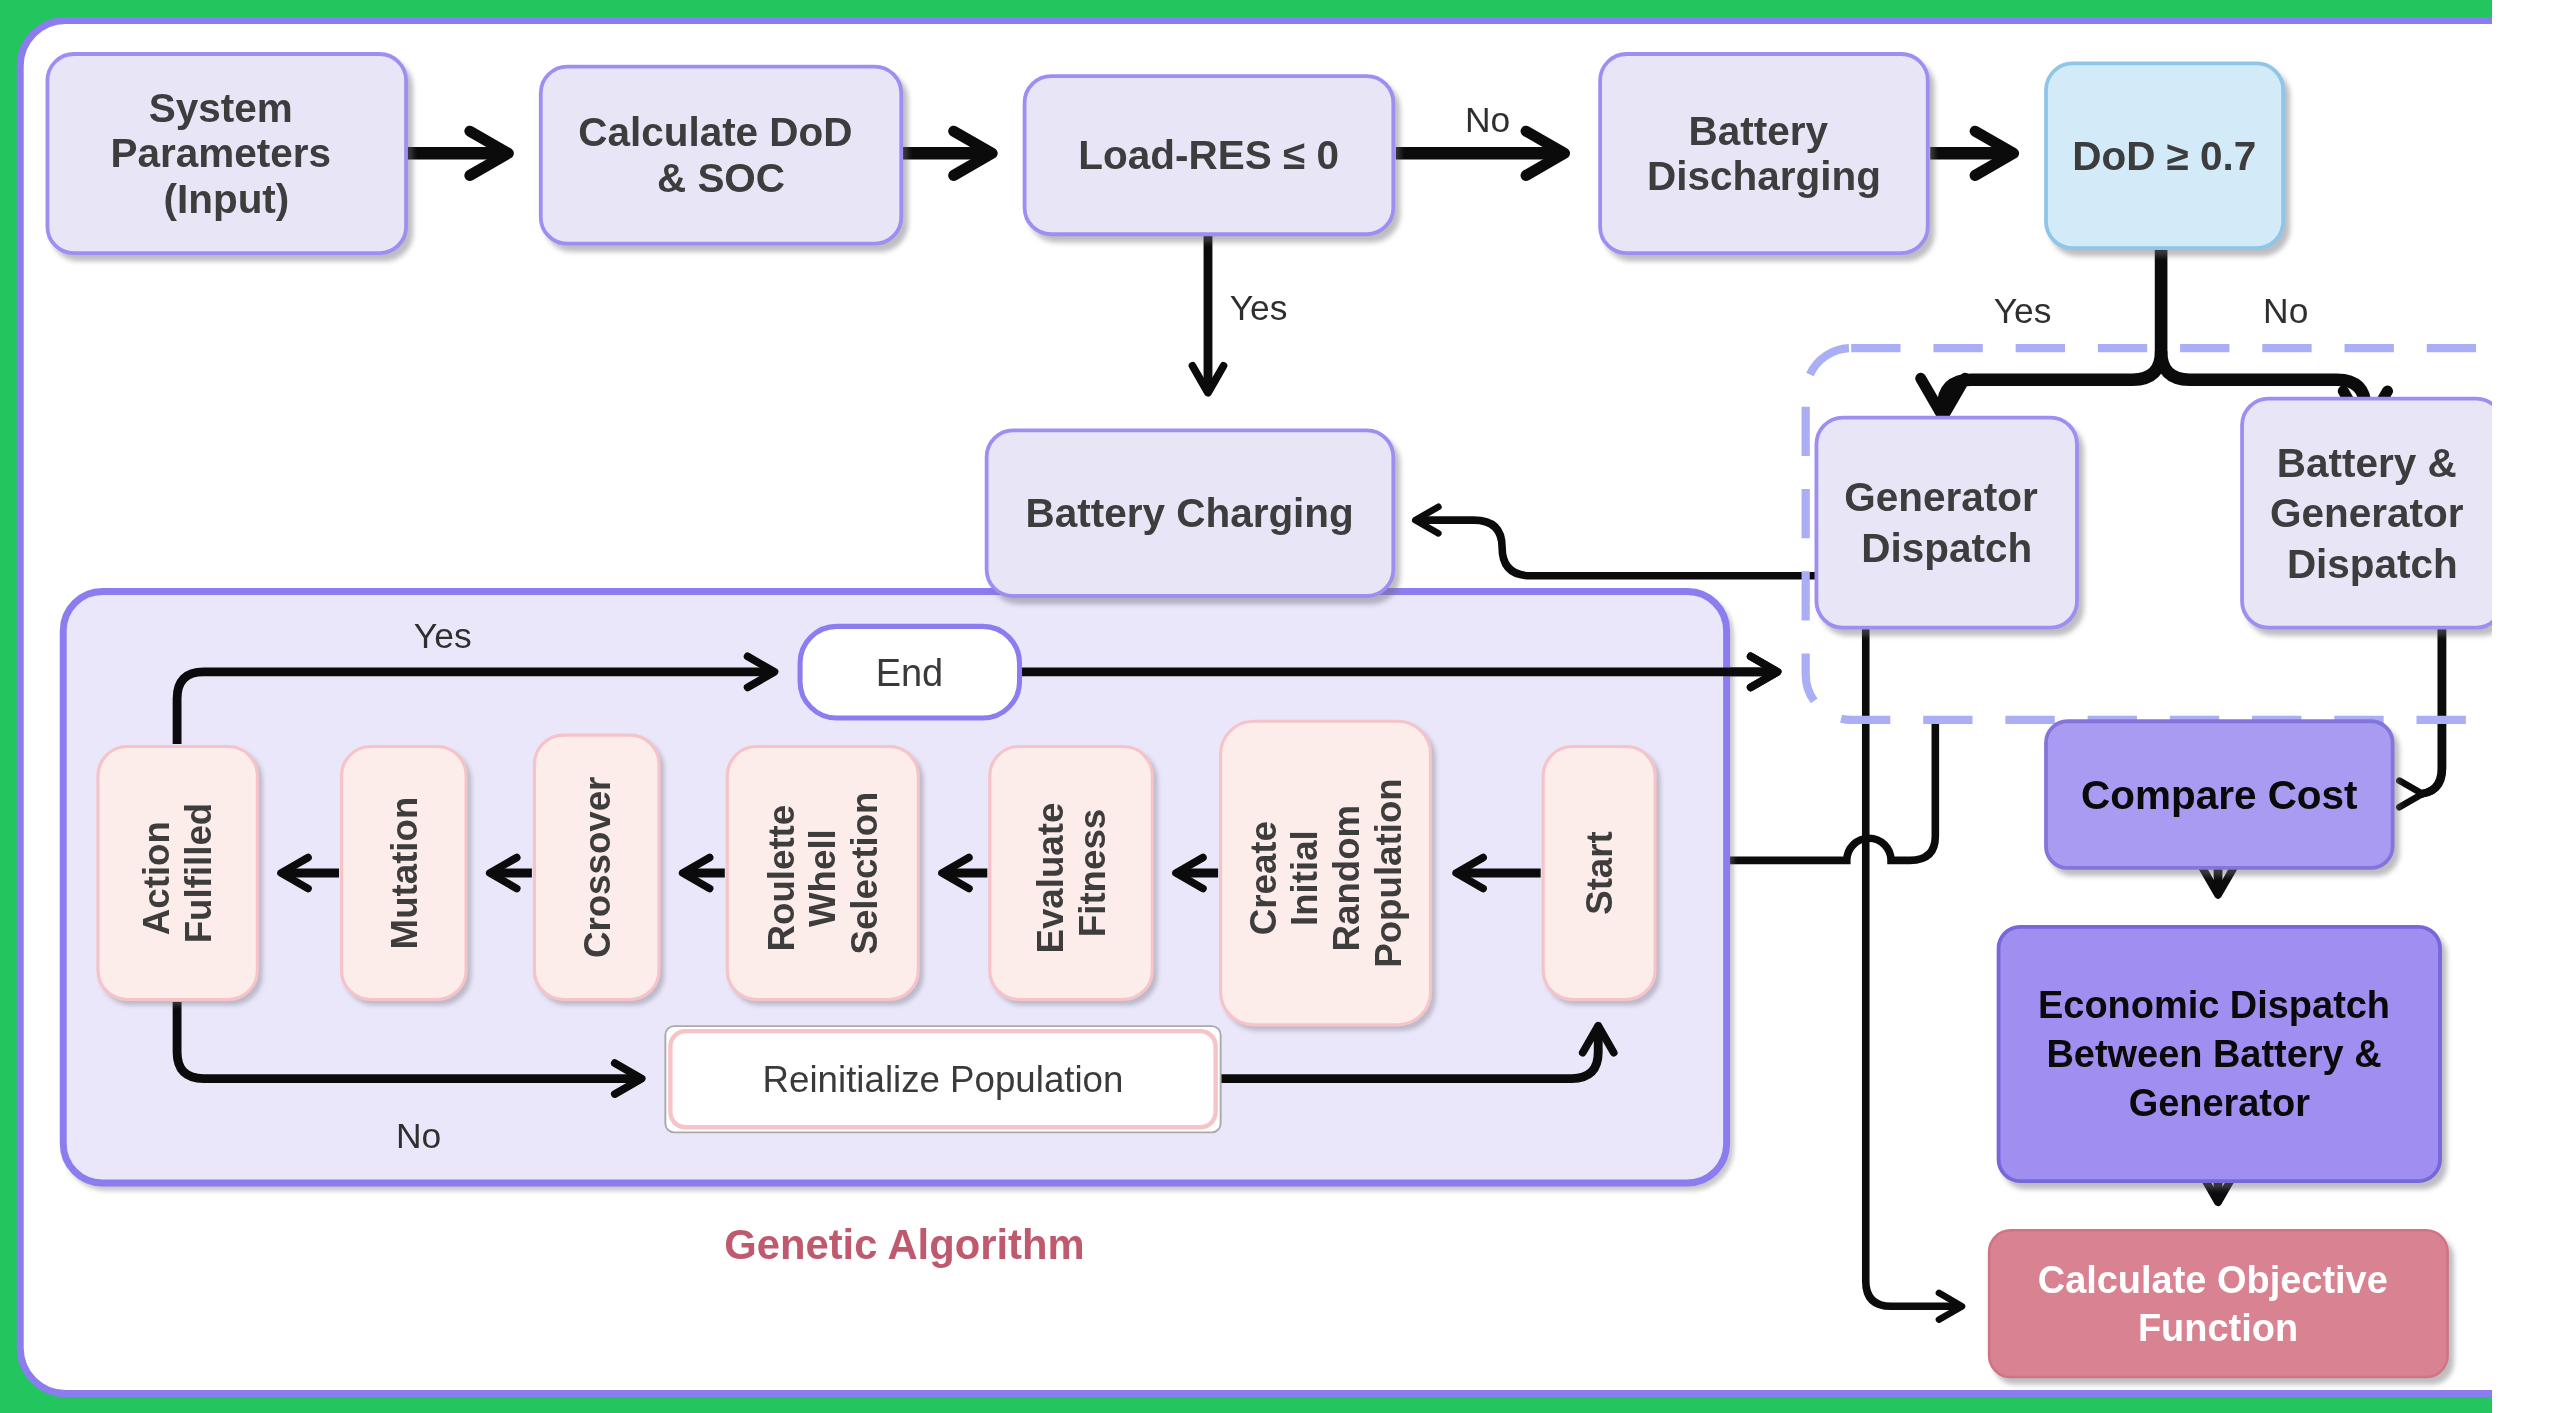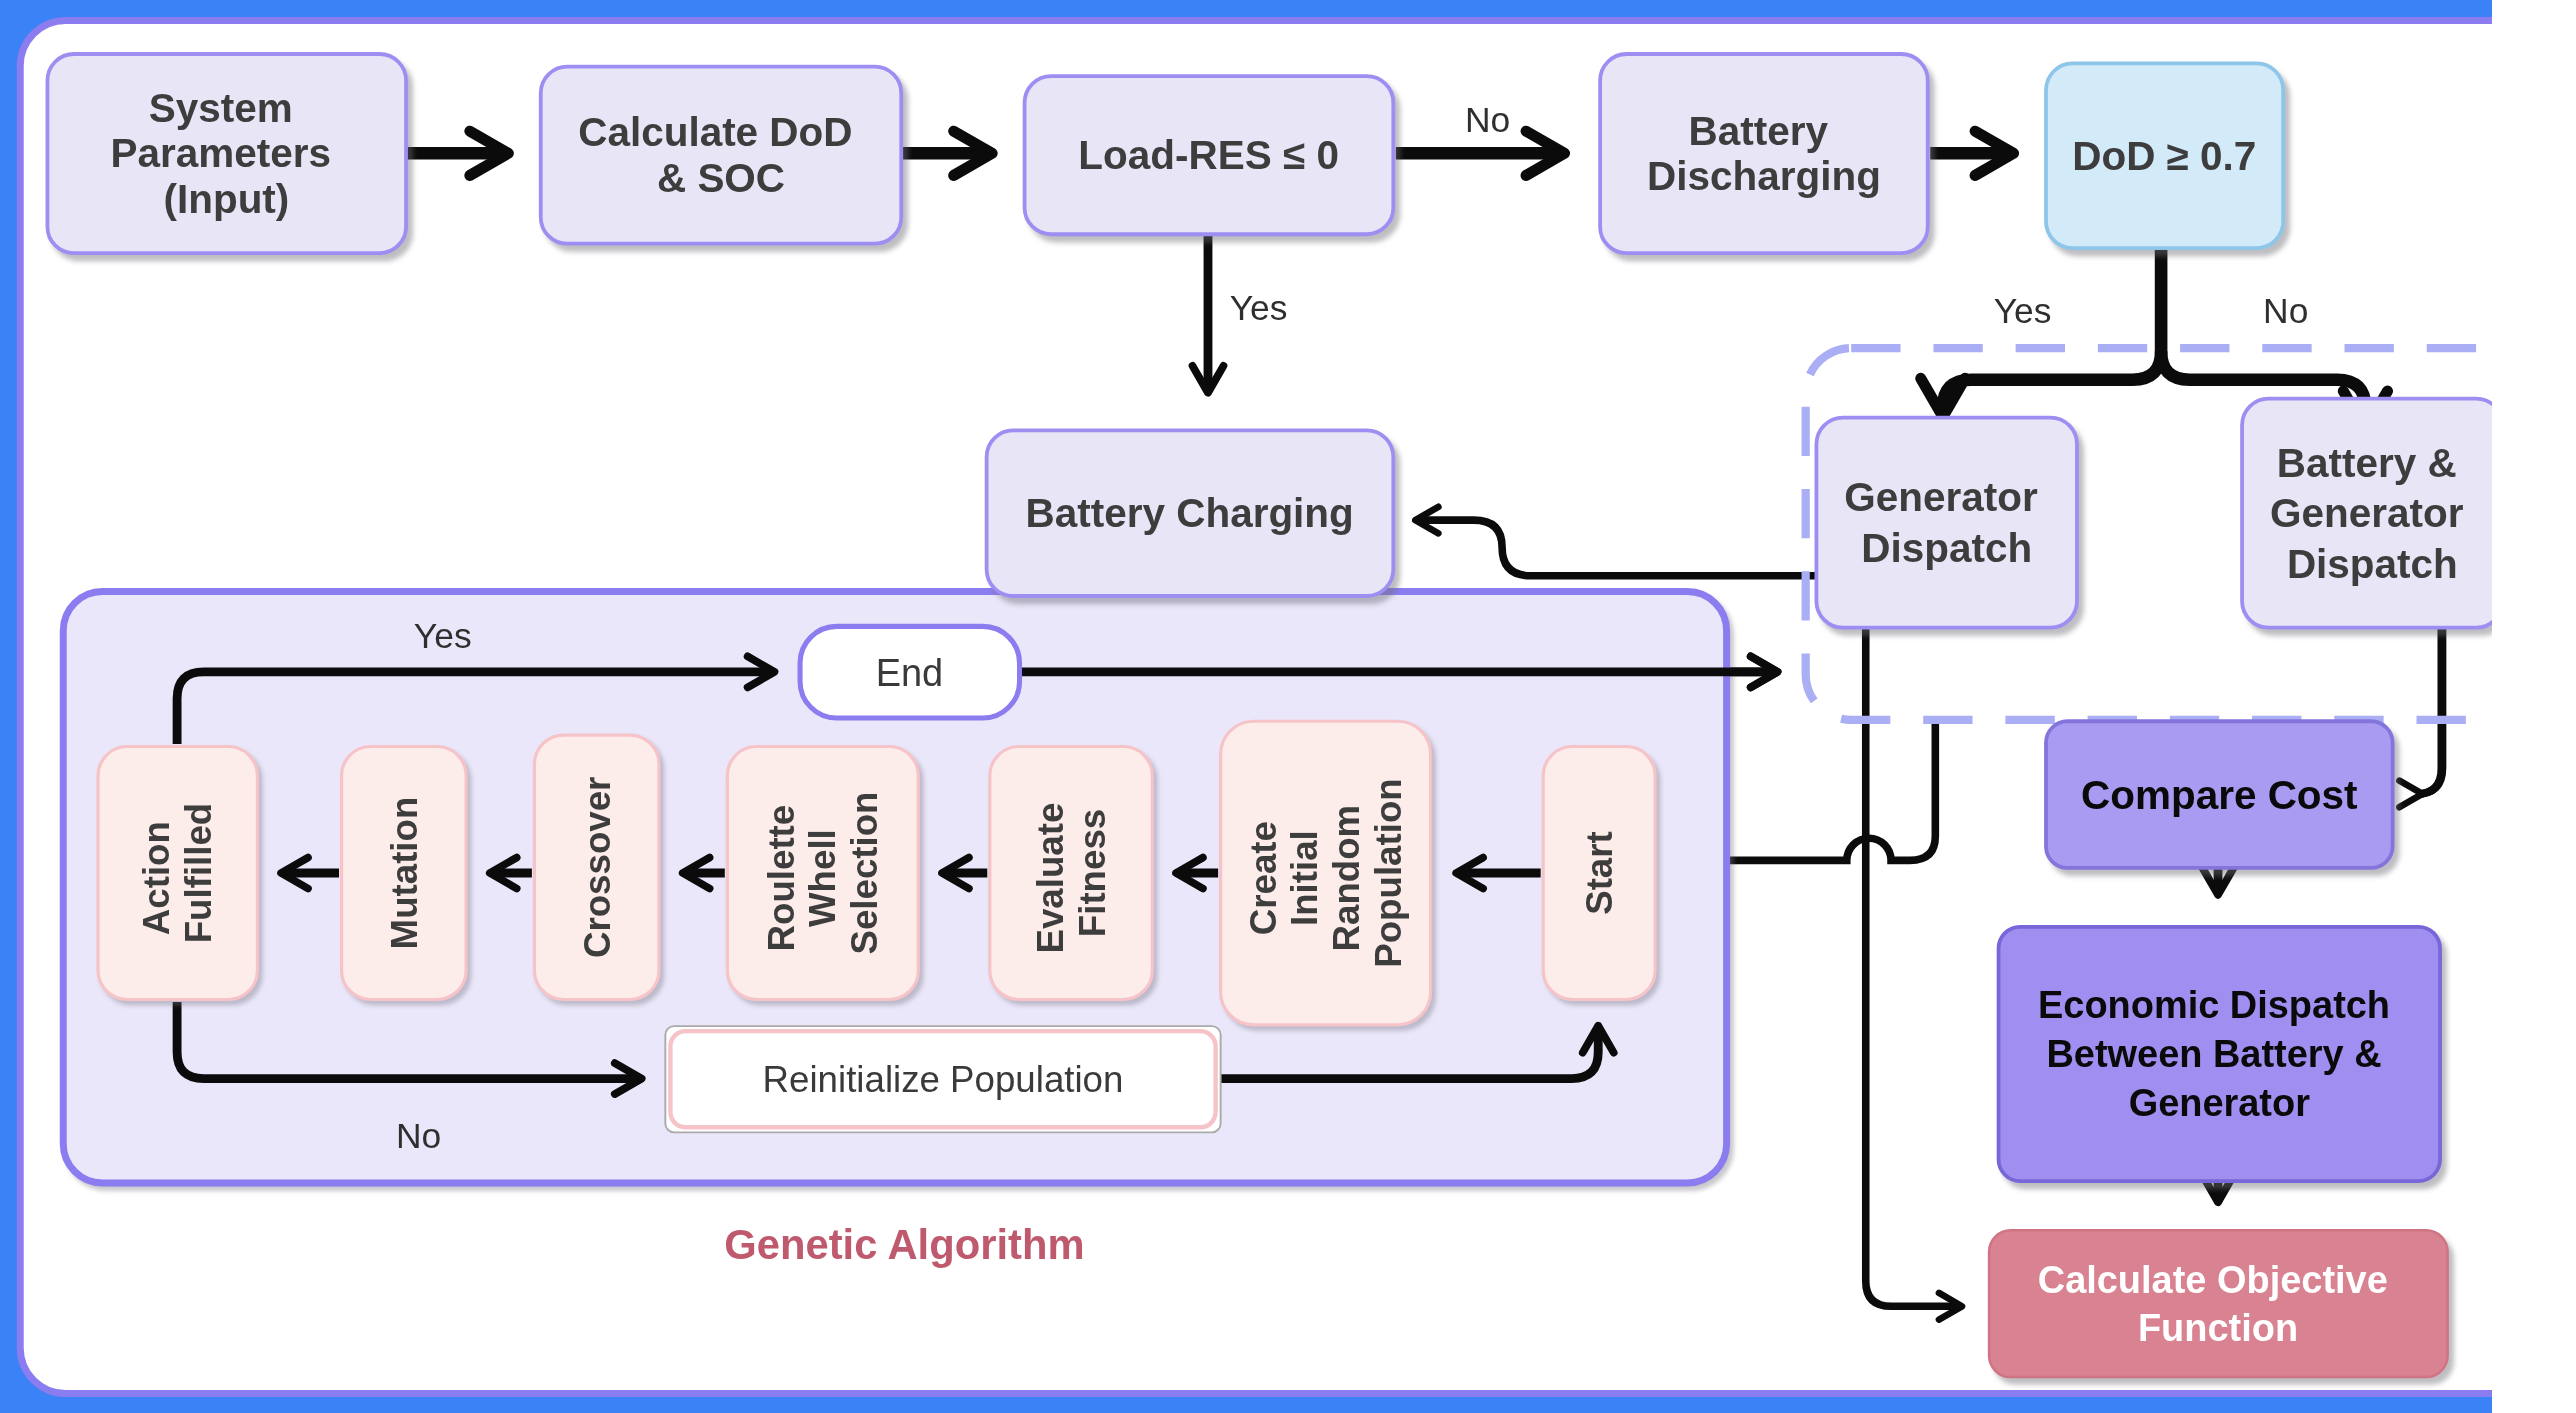--- a/index.html
+++ b/index.html
@@ -1,17 +1,17 @@
 <!DOCTYPE html>
 <html style="font-size:10px"><head>
 <meta charset="utf-8">
 <style>
   html,body{margin:0;padding:0;background:#ffffff;}
   body{font-family:"Liberation Sans", sans-serif;}
-  .stage{position:relative;width:2492px;height:1414px;background:#3b82f6;overflow:hidden;}
+  .stage{position:relative;width:2492px;height:1414px;background:#22c55e;overflow:hidden;}
   svg{display:block;}
   
   .boxA{fill:#e7e5f6;stroke:#9d8ff2;stroke-width:6;}
   .boxBlue{fill:#d3eaf9;stroke:#8ec6ea;stroke-width:6;}
   .boxPink{fill:#fcecea;stroke:#f6c3c8;stroke-width:5;}
   .boxWhite{fill:#ffffff;stroke:#8b7cf0;stroke-width:8;}
   .boxReinit{fill:#ffffff;stroke:#f6c3c8;stroke-width:7;}
   .boxPurple1{fill:#aa9bf2;stroke:#8375dc;stroke-width:6;}
   .boxPurple2{fill:#a18ef1;stroke:#7767d8;stroke-width:6;}
   .boxRose{fill:#d98291;stroke:#d07484;stroke-width:4;}

